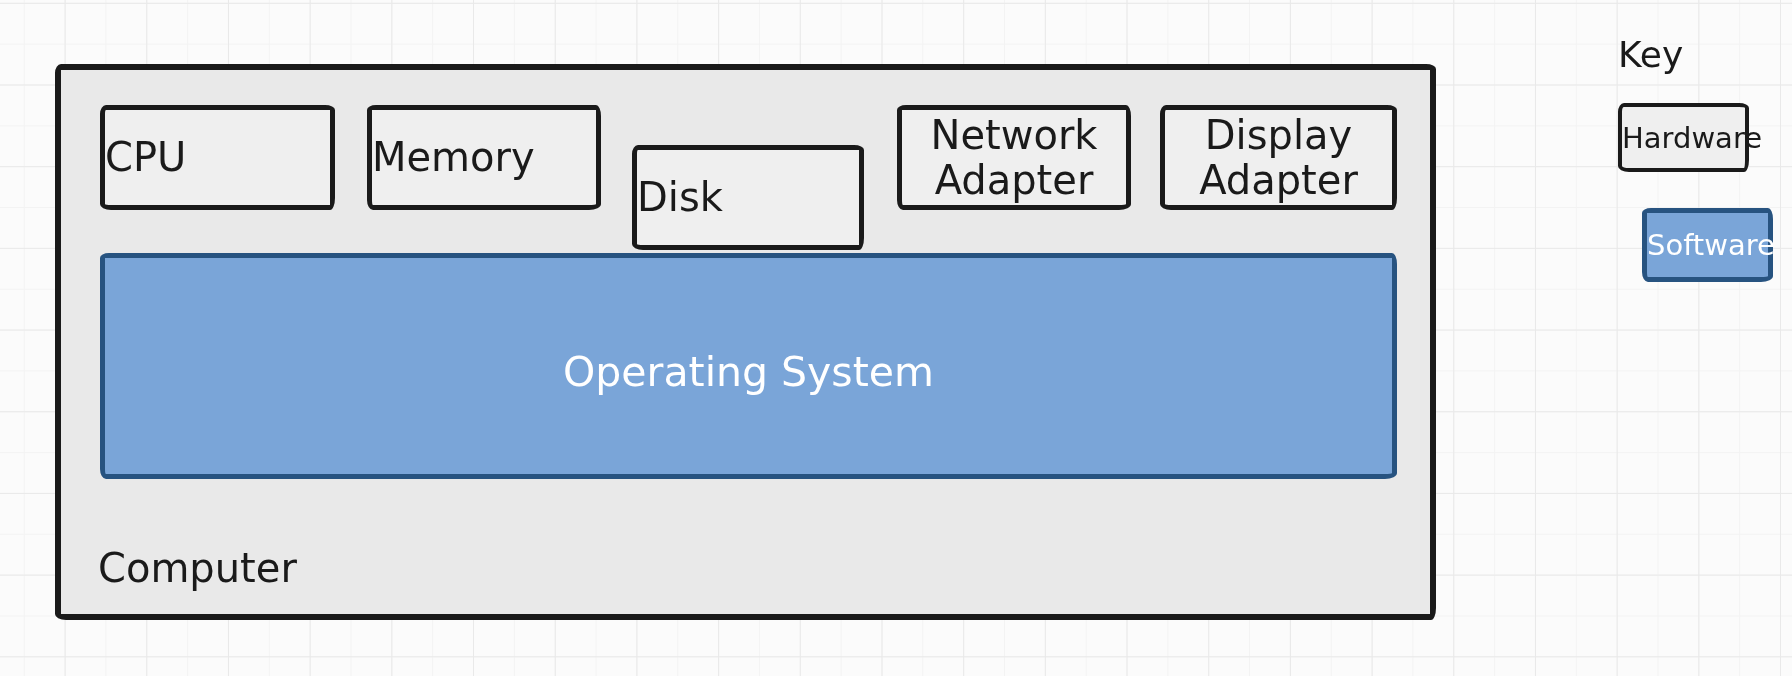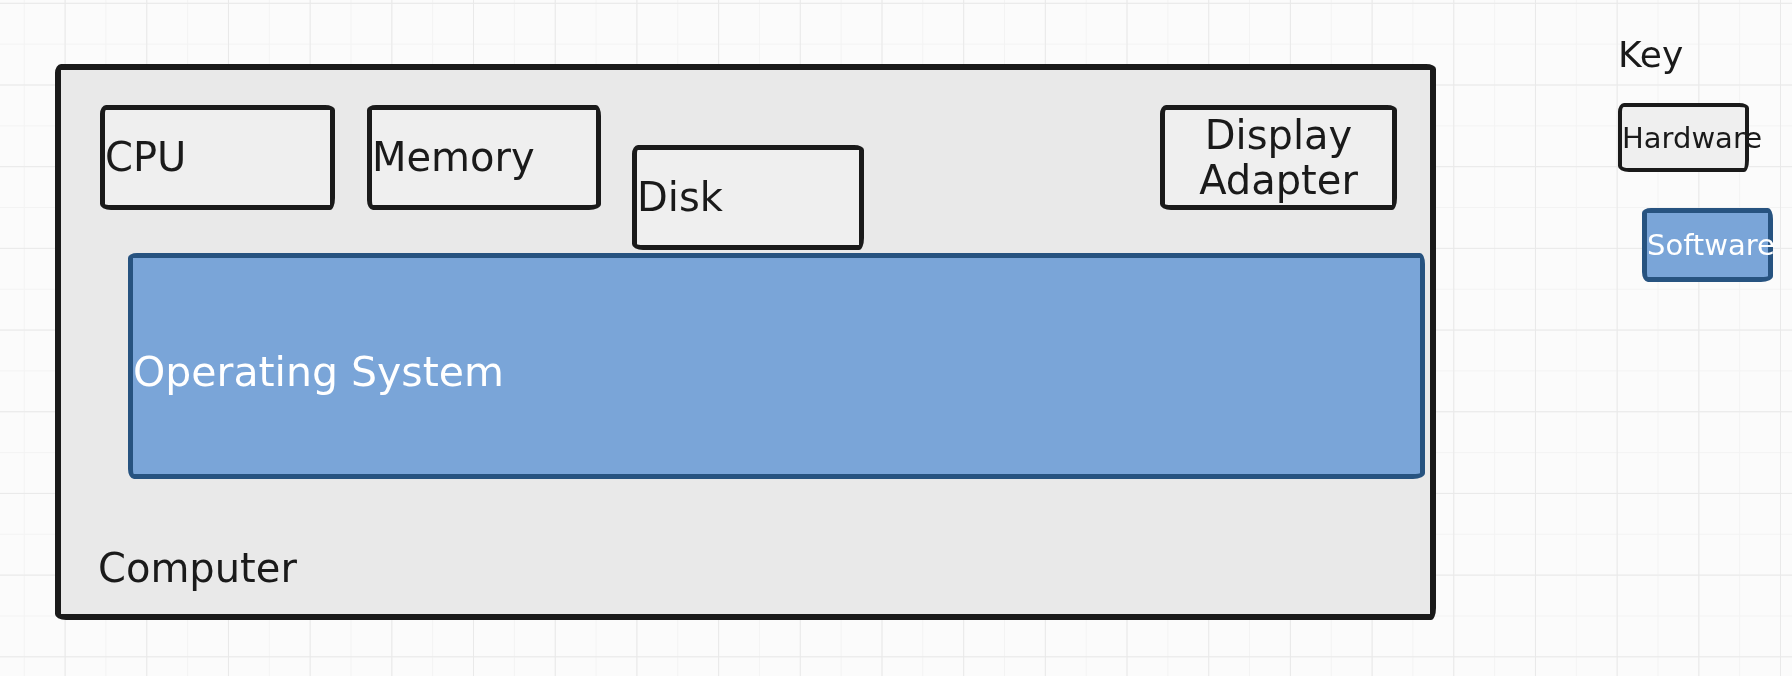--- a/index.html
+++ b/index.html
@@ -44,25 +44,24 @@
   .hw-cpu     { left: 100px;  width: 235px; }
   .hw-memory  { left: 367px;  width: 234px; }
   .hw-disk    { left: 632px;  width: 232px; margin-top: 40px; }
   .hw-network { left: 897px;  width: 234px; }
   .hw-display { left: 1160px; width: 237px; }
 
   .os-box {
     left: 100px; top: 253px; width: 1297px; height: 226px;
     background: var(--software_fill, #7aa5d8);
     border: 5px solid var(--software_border, #275380);
-    display: flex; align-items: center; 
+    display: flex; align-items: center; justify-content: center;
     padding-top: 12px;
     font-size: 41px;
     color: var(--text_light, #ffffff);
-    margin-left: 28px;
   }
   .computer-label {
     left: 98px; top: 545px;
     font-size: 40px;
     color: var(--text_dark, #1a1a1a);
   }
 
   .key-title {
     left: 1618px; top: 34px; width: 157px;
     font-size: 36px;
@@ -101,20 +100,23 @@
 
   <div class="abs sketch hw-box hw-cpu">
     <span class="label-span">CPU</span>
   </div>
   <div class="abs sketch2 hw-box hw-memory">
     <span class="label-span">Memory</span>
   </div>
   <div class="abs sketch hw-box hw-disk">
     <span class="label-span">Disk</span>
   </div>
+  <div class="abs sketch2 hw-box hw-network">
+    <span class="label-span">Network Adapter</span>
+  </div>
   <div class="abs sketch hw-box hw-display">
     <span class="label-span">Display Adapter</span>
   </div>
 
   <div class="abs sketch2 os-box">
     <span class="label-span">Operating System</span>
   </div>
 
   <div class="abs computer-label">Computer</div>
 

